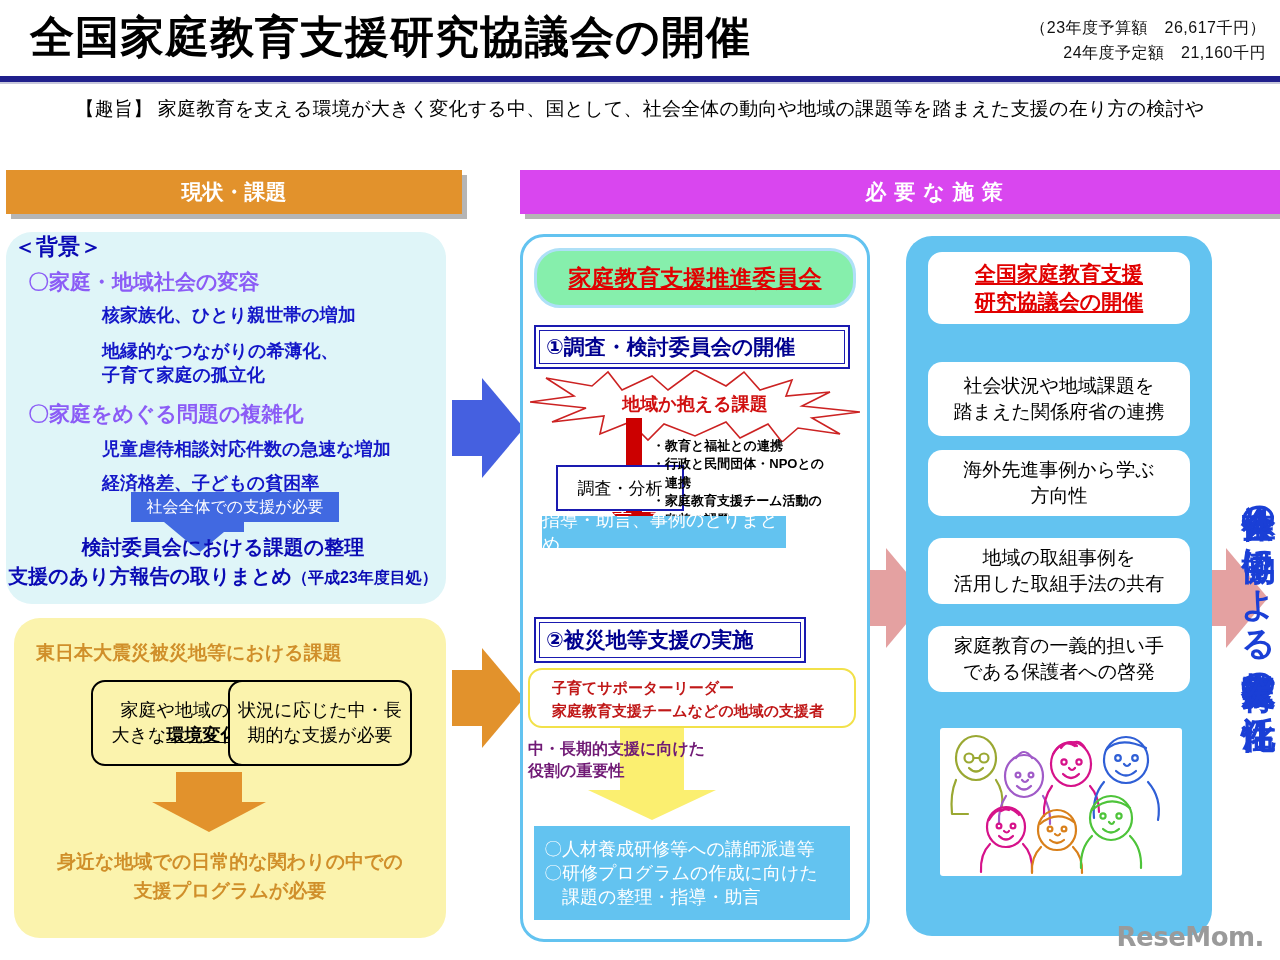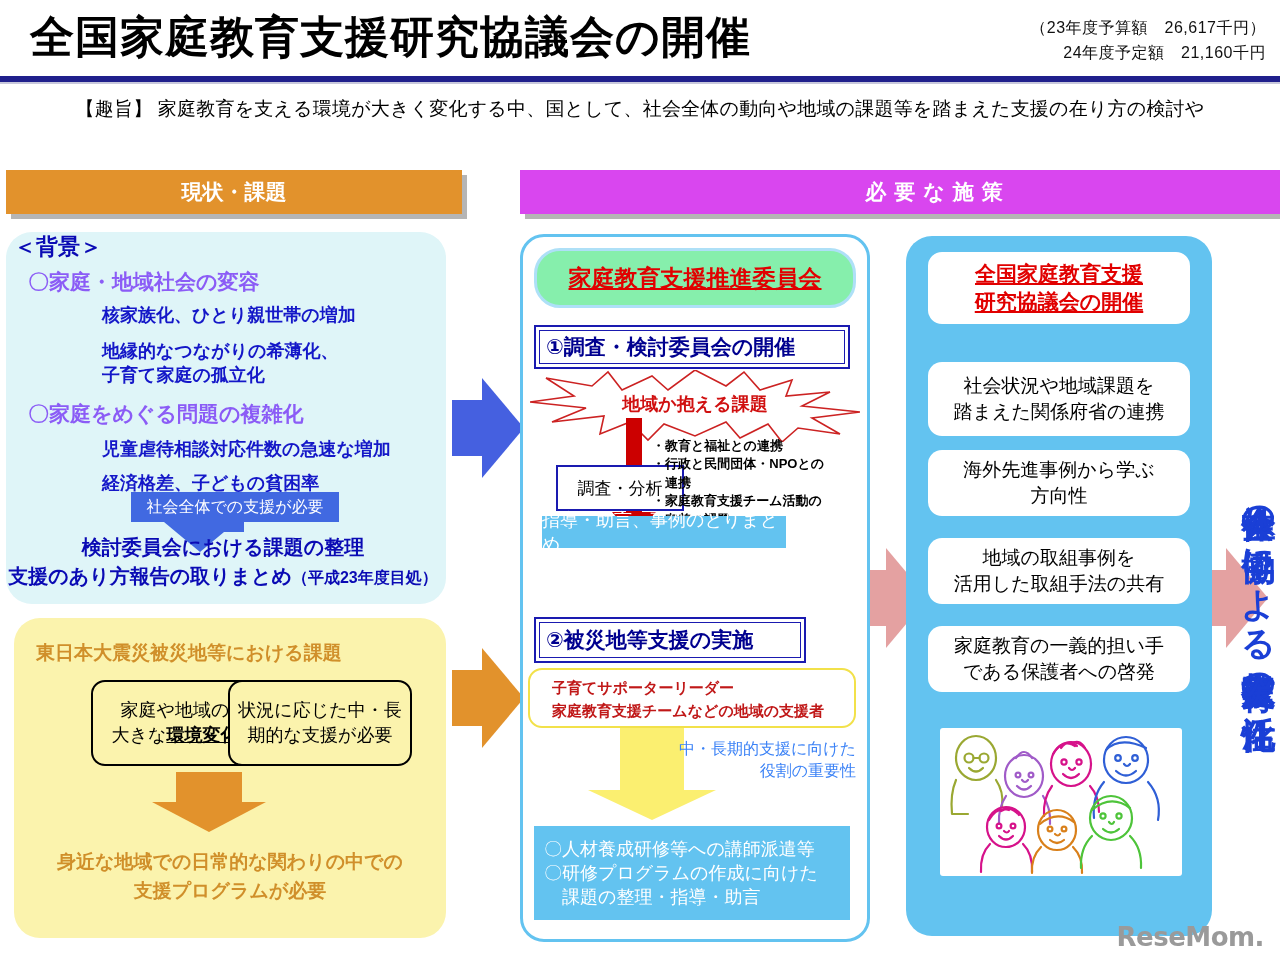--- a/index.html
+++ b/index.html
@@ -196,22 +196,22 @@
     font-size:15px;color:#c01818;line-height:1.55;
     padding:6px 0 0 22px;box-sizing:border-box;font-weight:bold;
   }
   .ystem{position:absolute;left:620px;top:728px;width:64px;height:62px;background:#fbef70;}
   .yhead{
     position:absolute;left:588px;top:790px;width:0;height:0;
     border-left:64px solid transparent;border-right:64px solid transparent;
     border-top:30px solid #fbef70;
   }
   .ylabel{
-    position:absolute;left:528px;top:738px;width:328px;text-align:right;
-    font-size:16px;color:#3b82f6;font-weight:normal;line-height:1.4;z-index:3;
+    position:absolute;left:528px;top:738px;width:328px;text-align:left;
+    font-size:16px;color:#701a75;font-weight:bold;line-height:1.4;z-index:3;
   }
 
   
   .right-frame{
     position:absolute;left:906px;top:236px;width:306px;height:700px;
     background:#63c3f0;border-radius:26px;
   }
   .rbox{
     position:absolute;left:928px;background:#fff;border-radius:14px;
     display:flex;align-items:center;justify-content:center;text-align:center;

